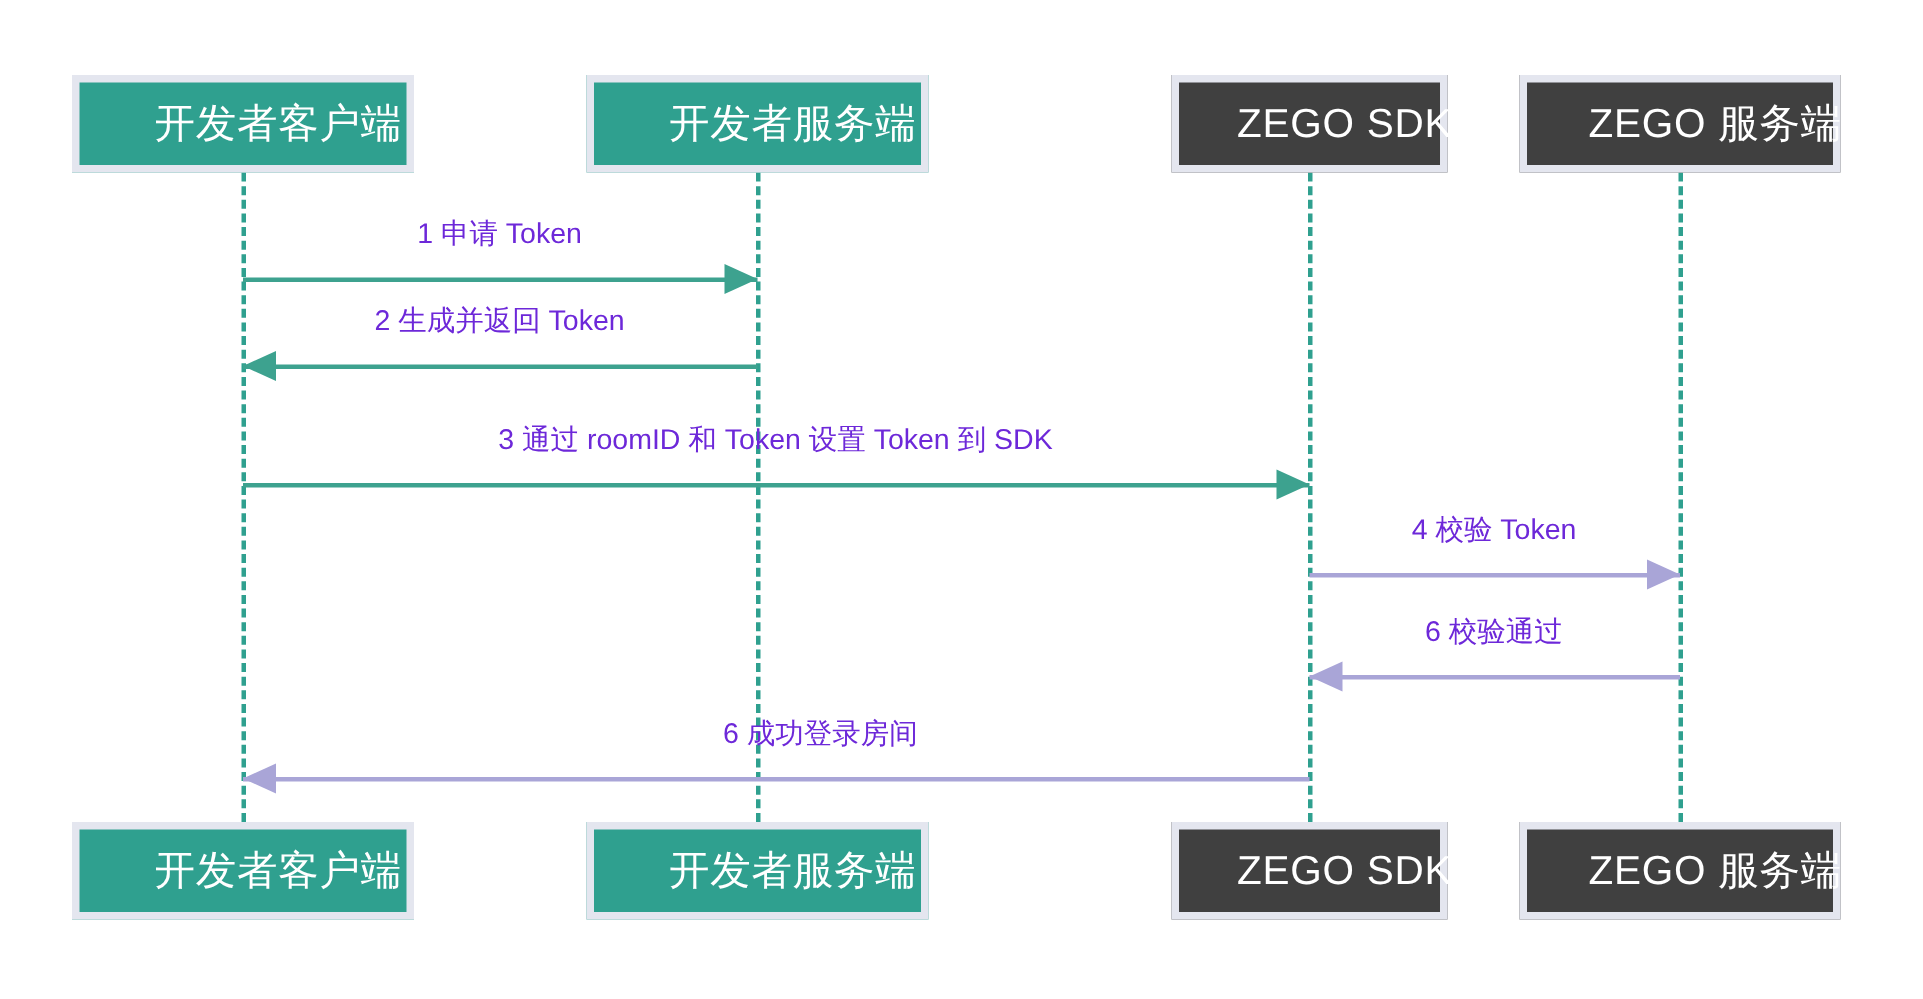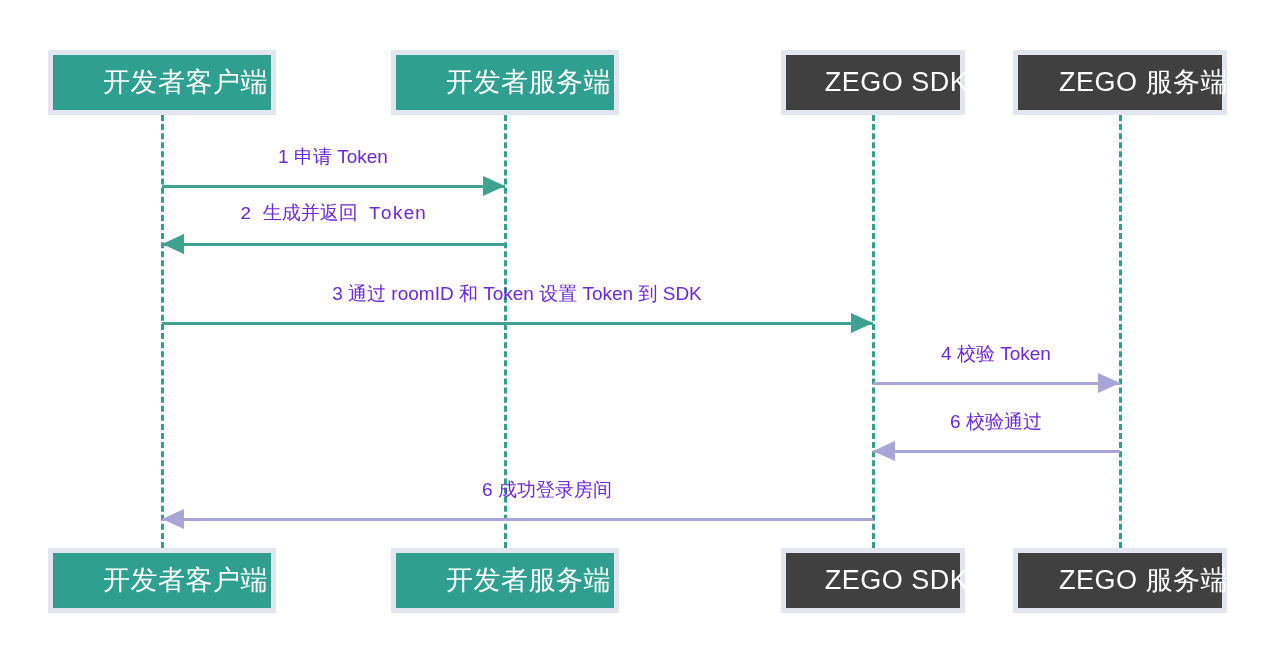--- a/index.html
+++ b/index.html
@@ -120,21 +120,21 @@
 
   <div class="msg" style="left:162px; top:185px; width:343px;">
     <div class="msg-line green" style="width:343px;"></div>
     <div class="arrowhead right green" style="left:321px;"></div>
     <div class="msg-label" style="left:171px; top:-38px;">1 申请 Token</div>
   </div>
 
   <div class="msg" style="left:162px; top:243px; width:343px;">
     <div class="msg-line green" style="width:343px;"></div>
     <div class="arrowhead left green" style="left:0px;"></div>
-    <div class="msg-label" style="left:171px; top:-38px;font-family:Liberation Mono, monospace;">2 生成并返回 Token</div>
+    <div class="msg-label" style="left:171px; top:-38px;">2 生成并返回 Token</div>
   </div>
 
   <div class="msg" style="left:162px; top:322px; width:711px;">
     <div class="msg-line green" style="width:711px;"></div>
     <div class="arrowhead right green" style="left:689px;"></div>
     <div class="msg-label" style="left:355px; top:-38px;">3 通过 roomID 和 Token 设置 Token 到 SDK</div>
   </div>
 
   <div class="msg" style="left:873px; top:382px; width:247px;">
     <div class="msg-line purple" style="width:247px;"></div>

